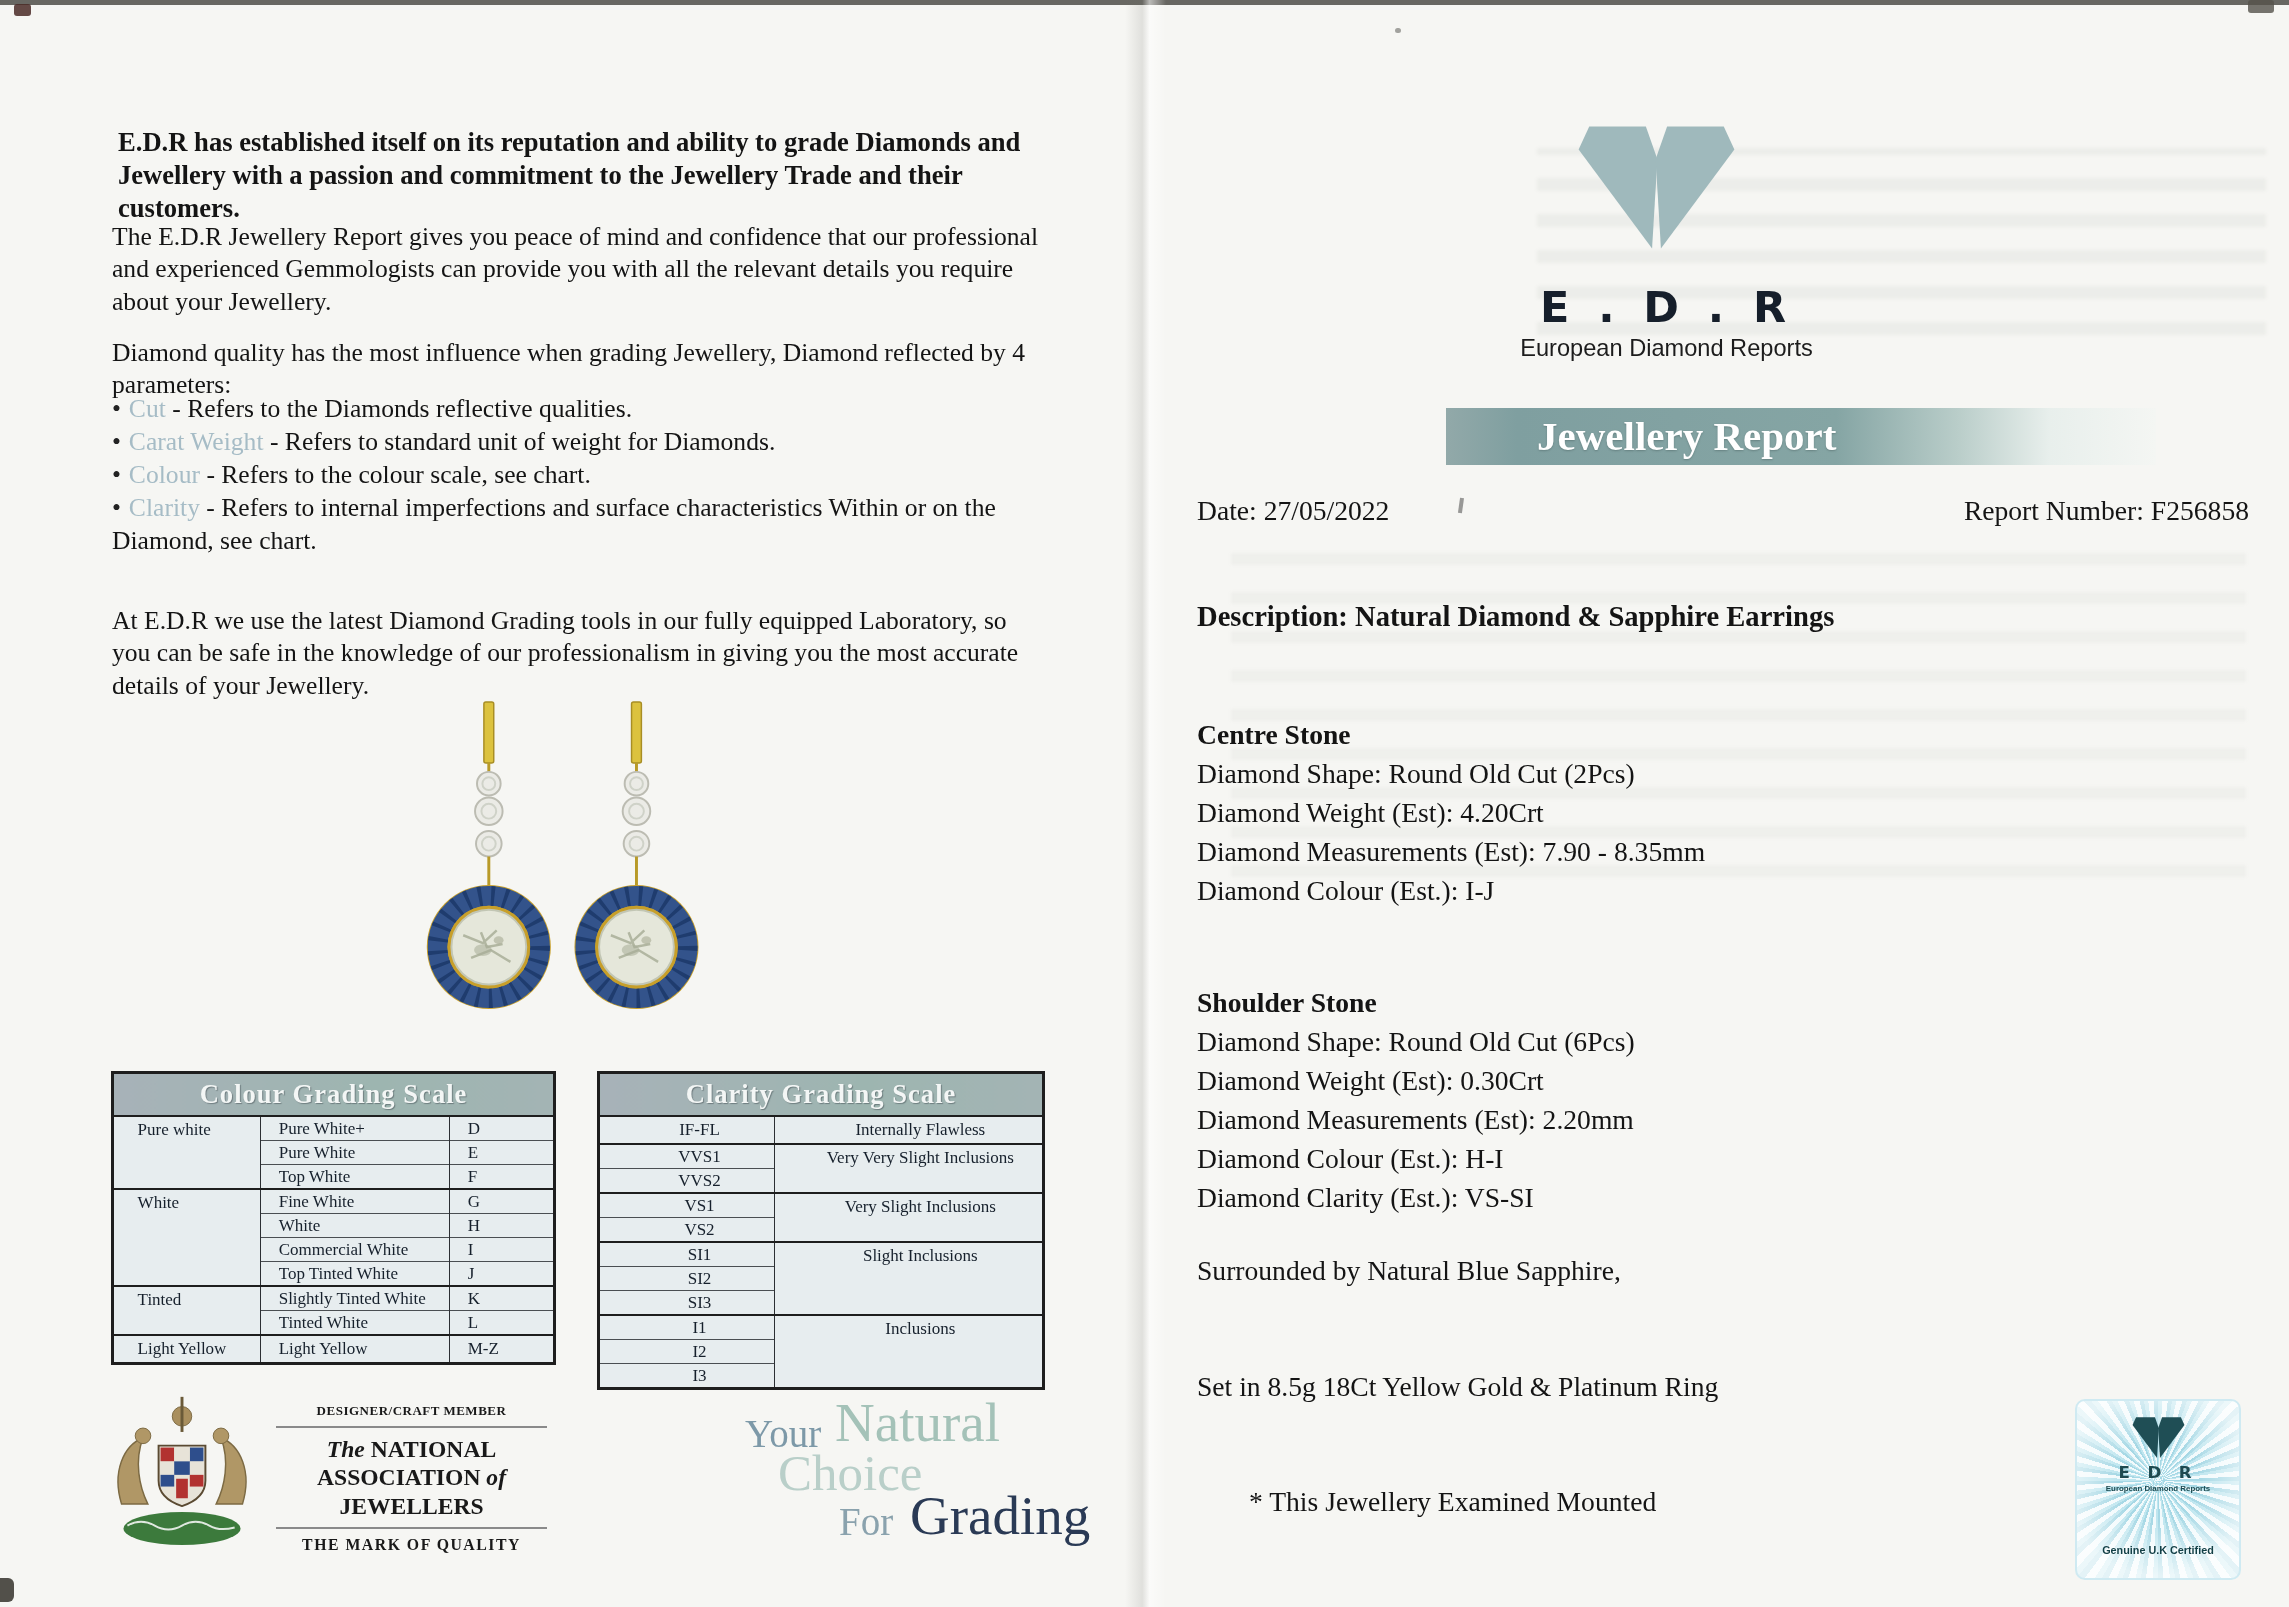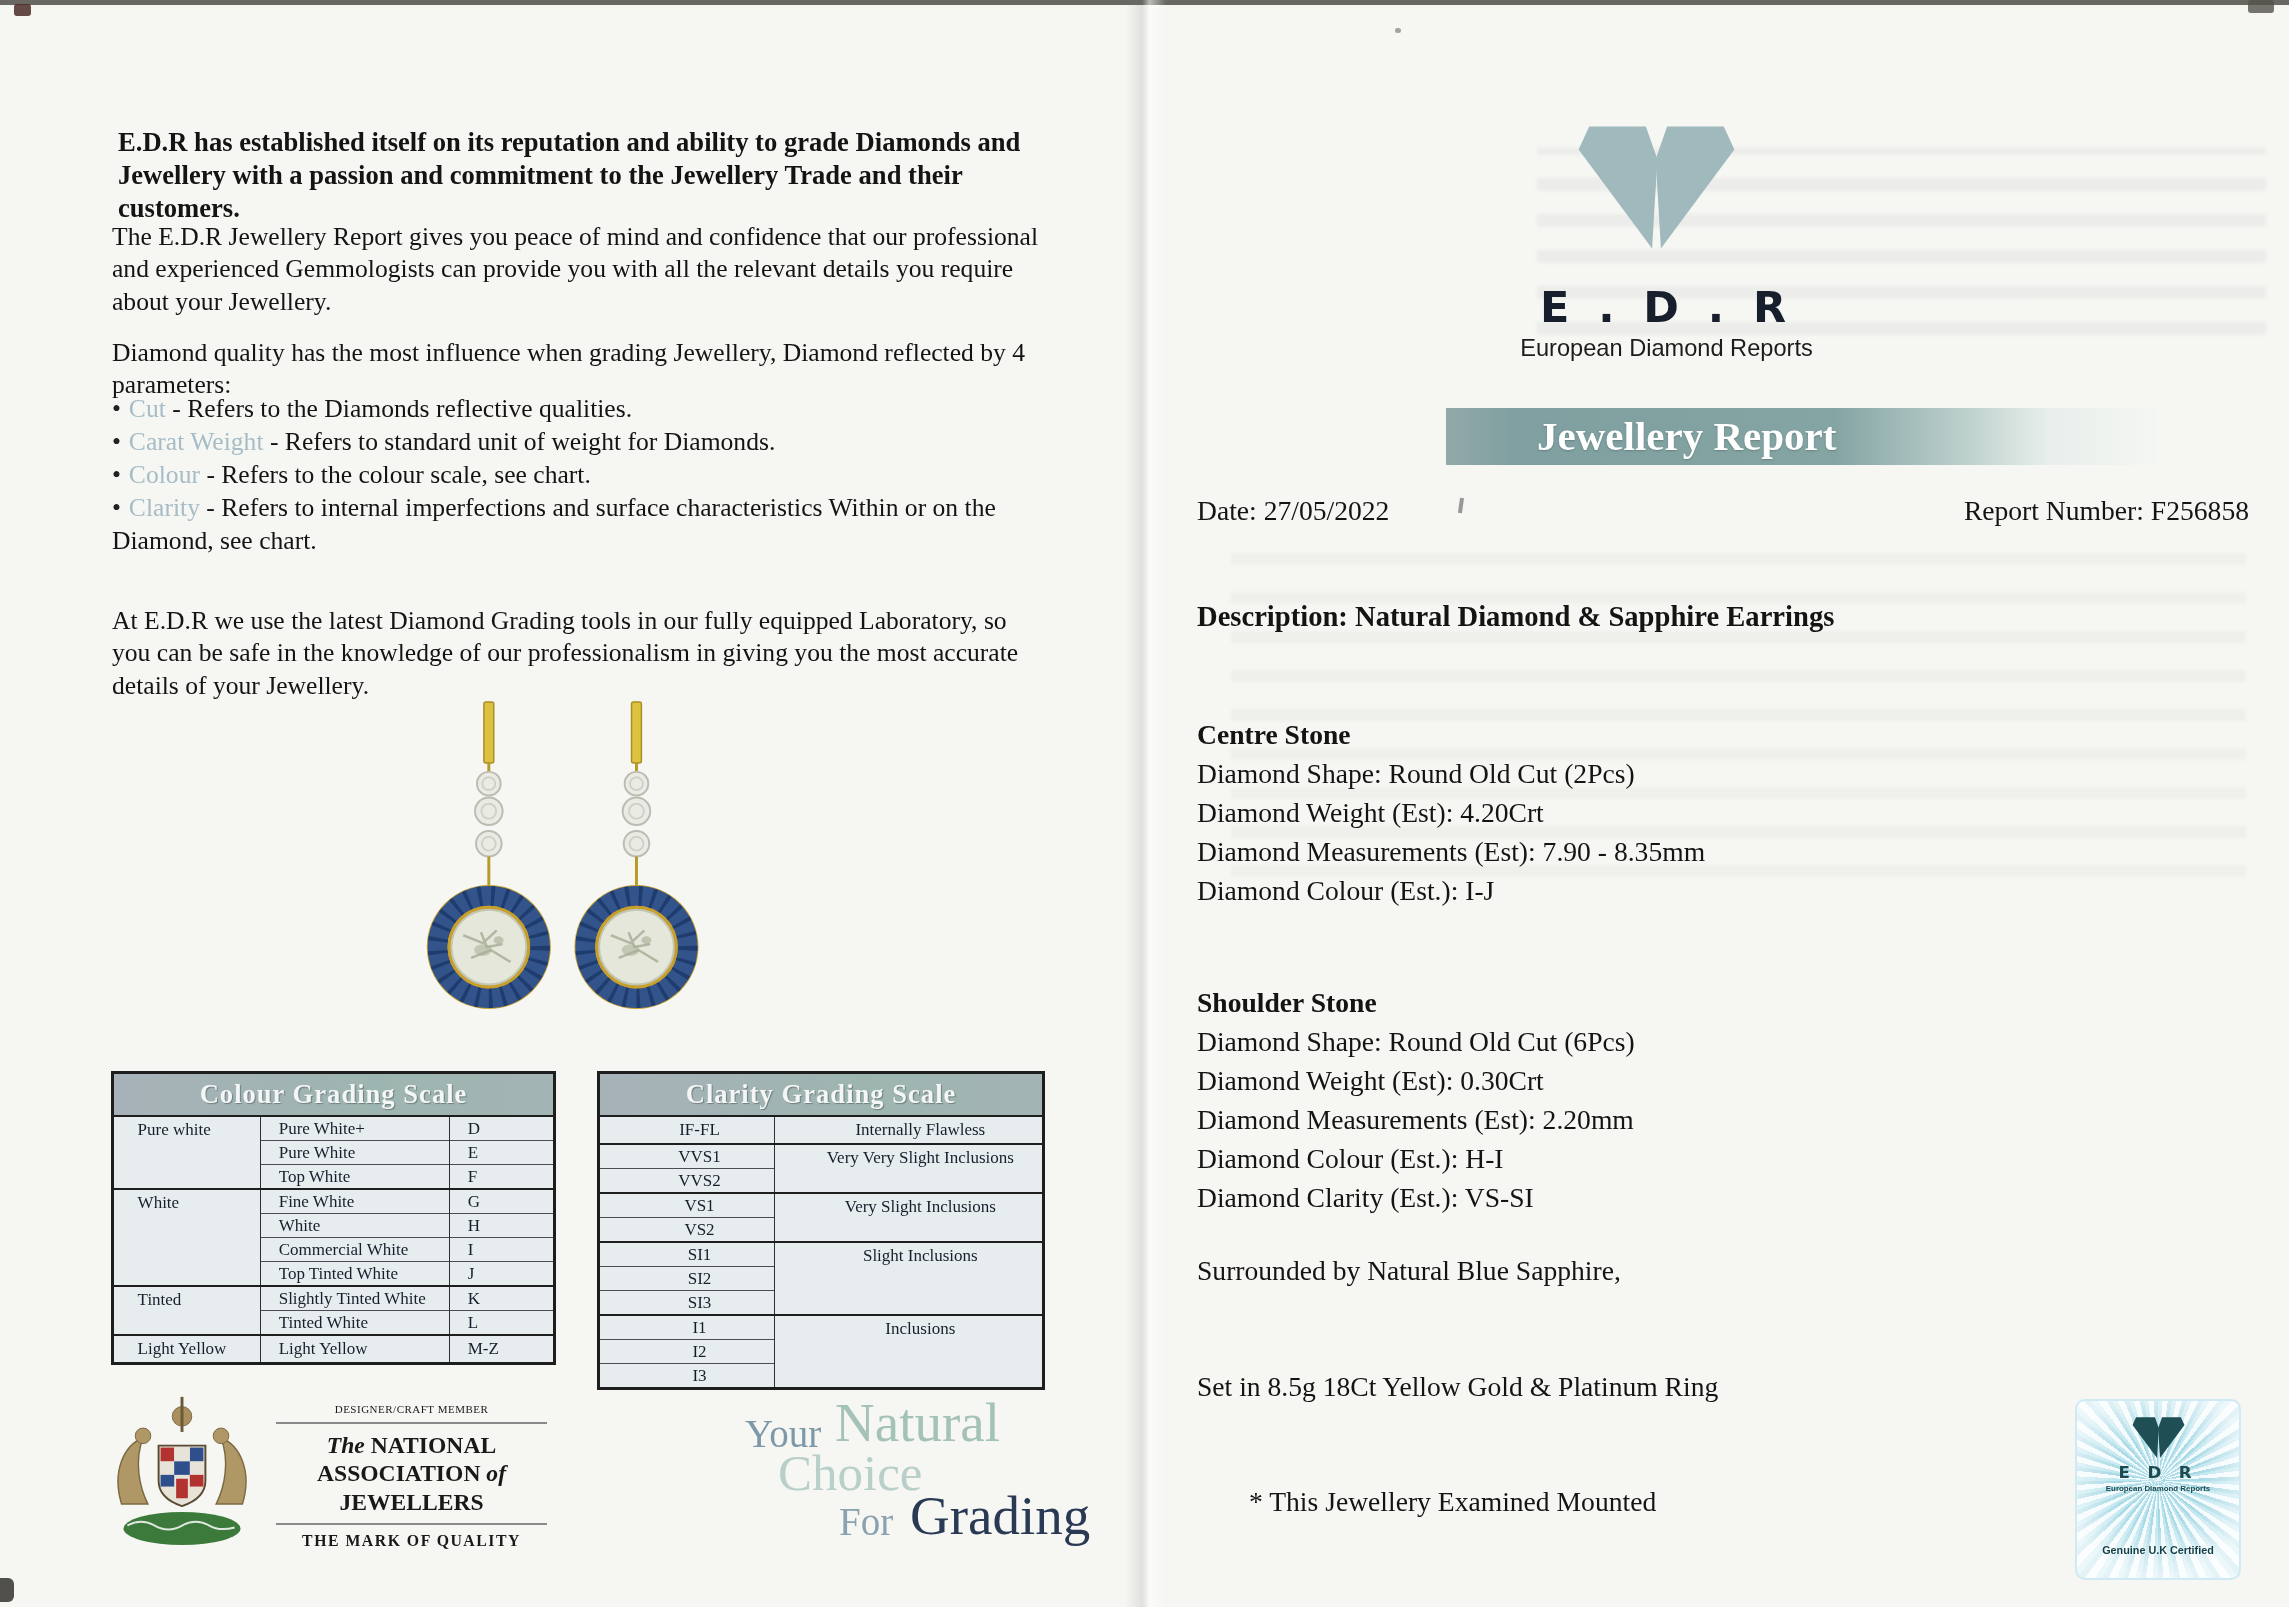--- a/index.html
+++ b/index.html
@@ -47,21 +47,21 @@
   table.grade tr.gtop td{border-top:2px solid #1e1e1e;}
   table.grade td.sub{border-top:1px solid #4a4e52;}
   table.grade tr.first td.sub{border-top:none;}
   #colour-table{left:111px;top:1071px;width:442px;}
   #clarity-table{left:597px;top:1071px;width:445px;text-align:center;}
   #clarity-table td.code{padding-left:25px;}
   #clarity-table td.meaning{vertical-align:top;padding-top:3px;padding-left:23.6px;font-weight:400;}
 
   
   .naj-text{left:262px;top:1403px;width:299px;text-align:center;color:#191919;}
-  .naj-member{font-size:11px;font-weight:normal;letter-spacing:0.5px;}
+  .naj-member{font-size:13px;font-weight:bold;letter-spacing:0.5px;}
   .naj-rule{border:none;border-top:2px solid #8a8a8a;margin:6.9px 13.8px;}
   .naj-name{font-size:23.6px;font-weight:bold;line-height:28.6px;}
   .naj-name .it{font-style:italic;font-weight:bold;}
   .naj-mark{font-size:15.8px;font-weight:bold;letter-spacing:1.5px;}
 
   
   .tag{position:absolute;font-family:"Liberation Serif",serif;}
   .tag-your{left:745px;top:1411px;font-size:39px;color:#7d99a8;}
   .tag-natural{left:835px;top:1391px;font-size:55px;color:#a4c2b8;}
   .tag-choice{left:778px;top:1444px;font-size:51px;color:#b9cfc9;}

